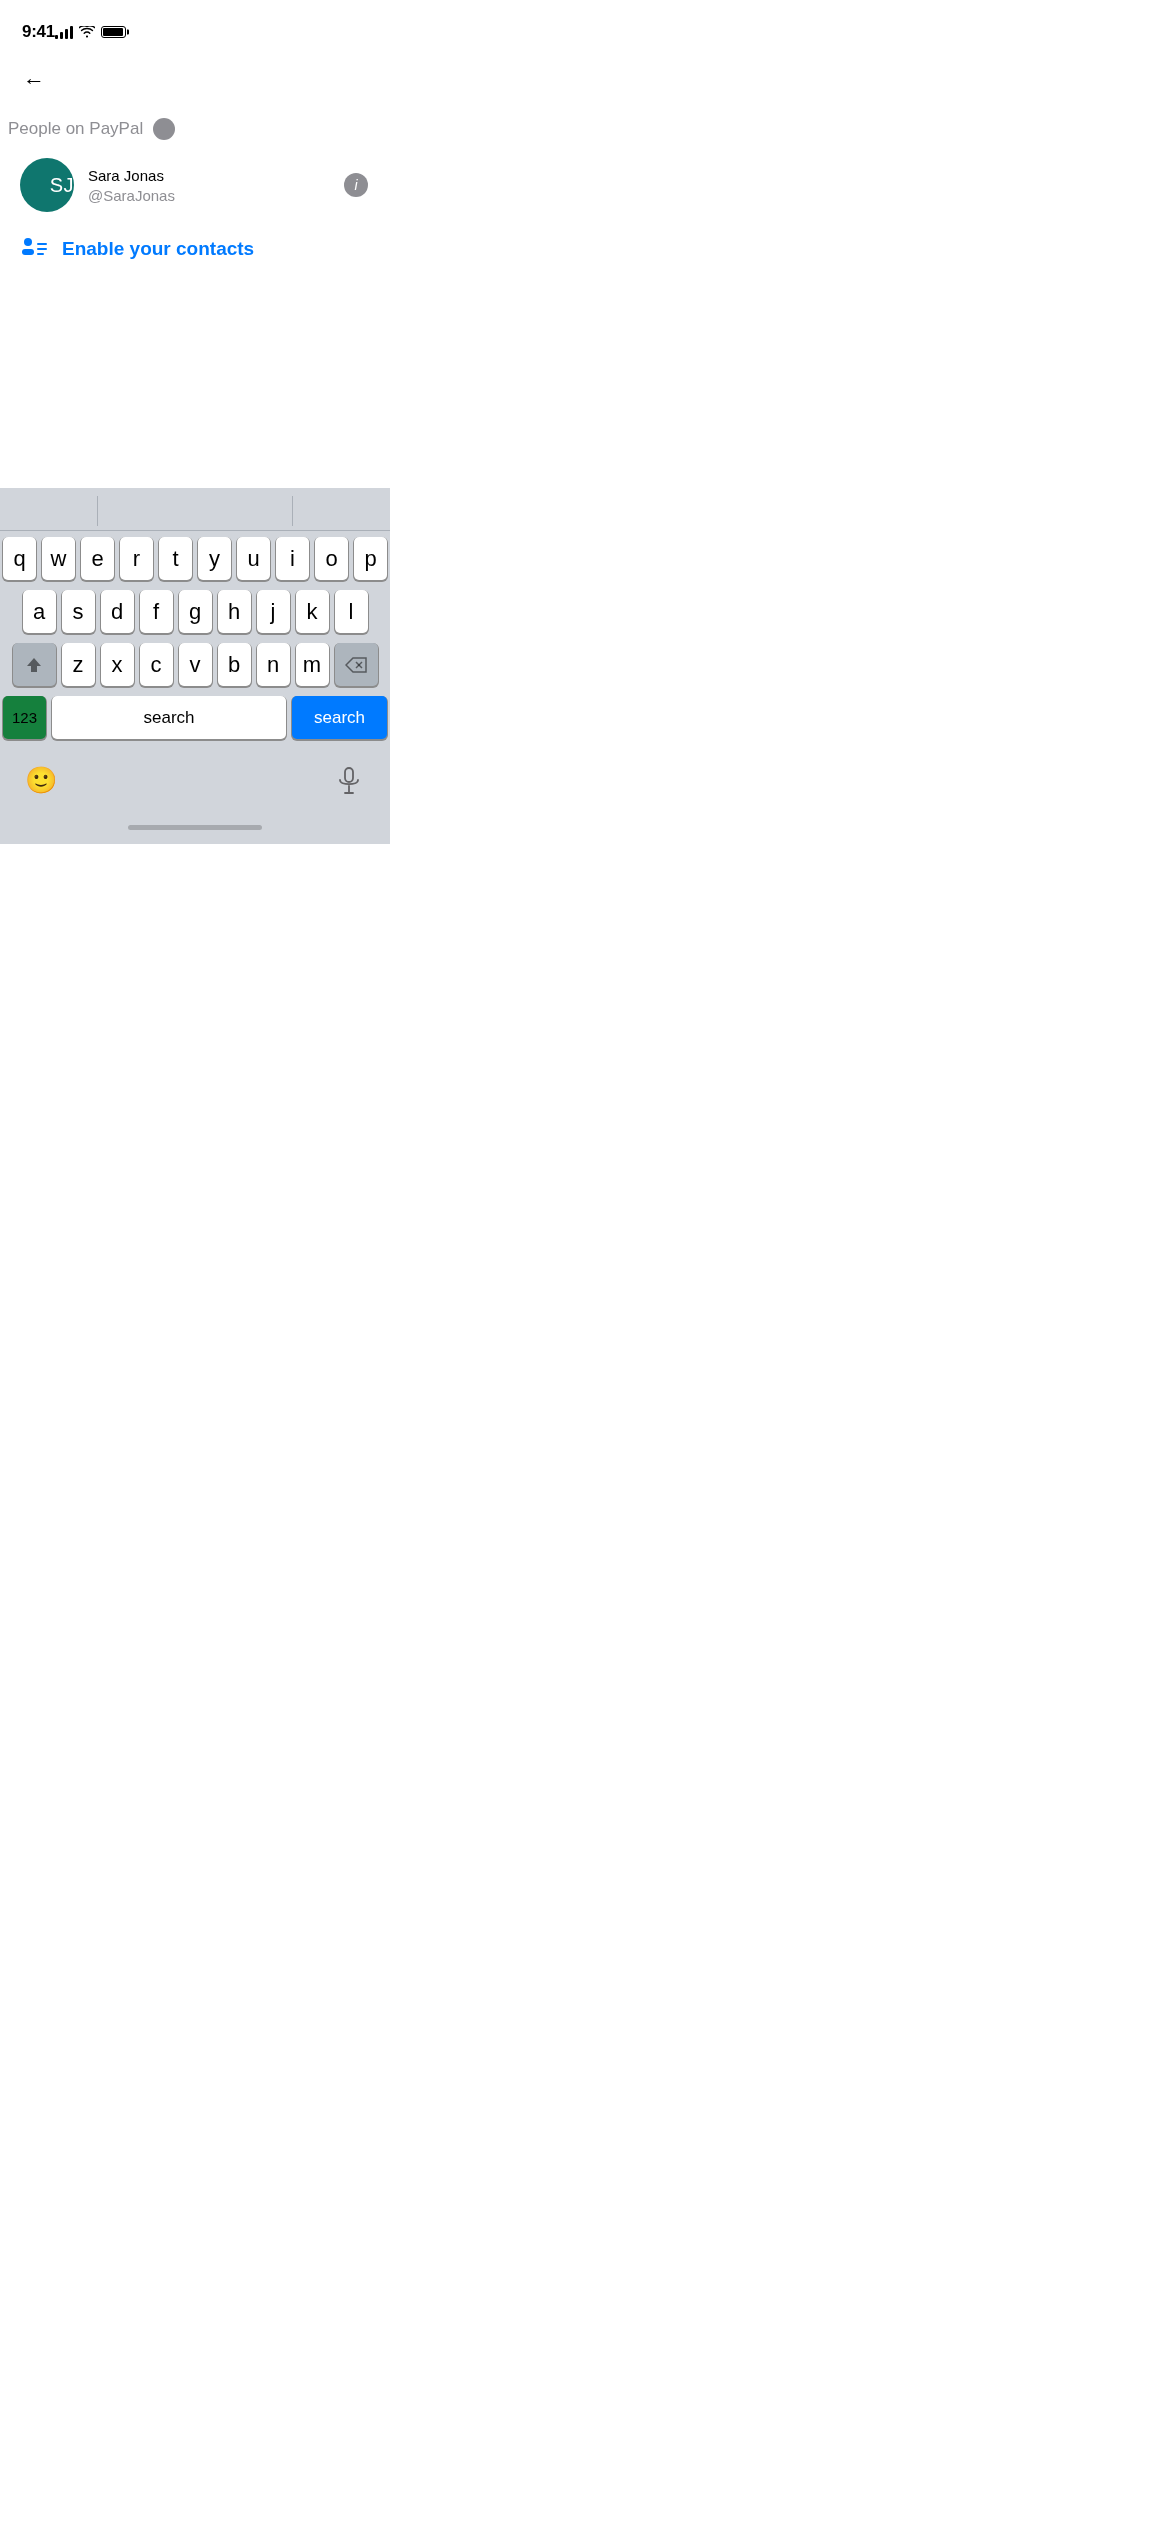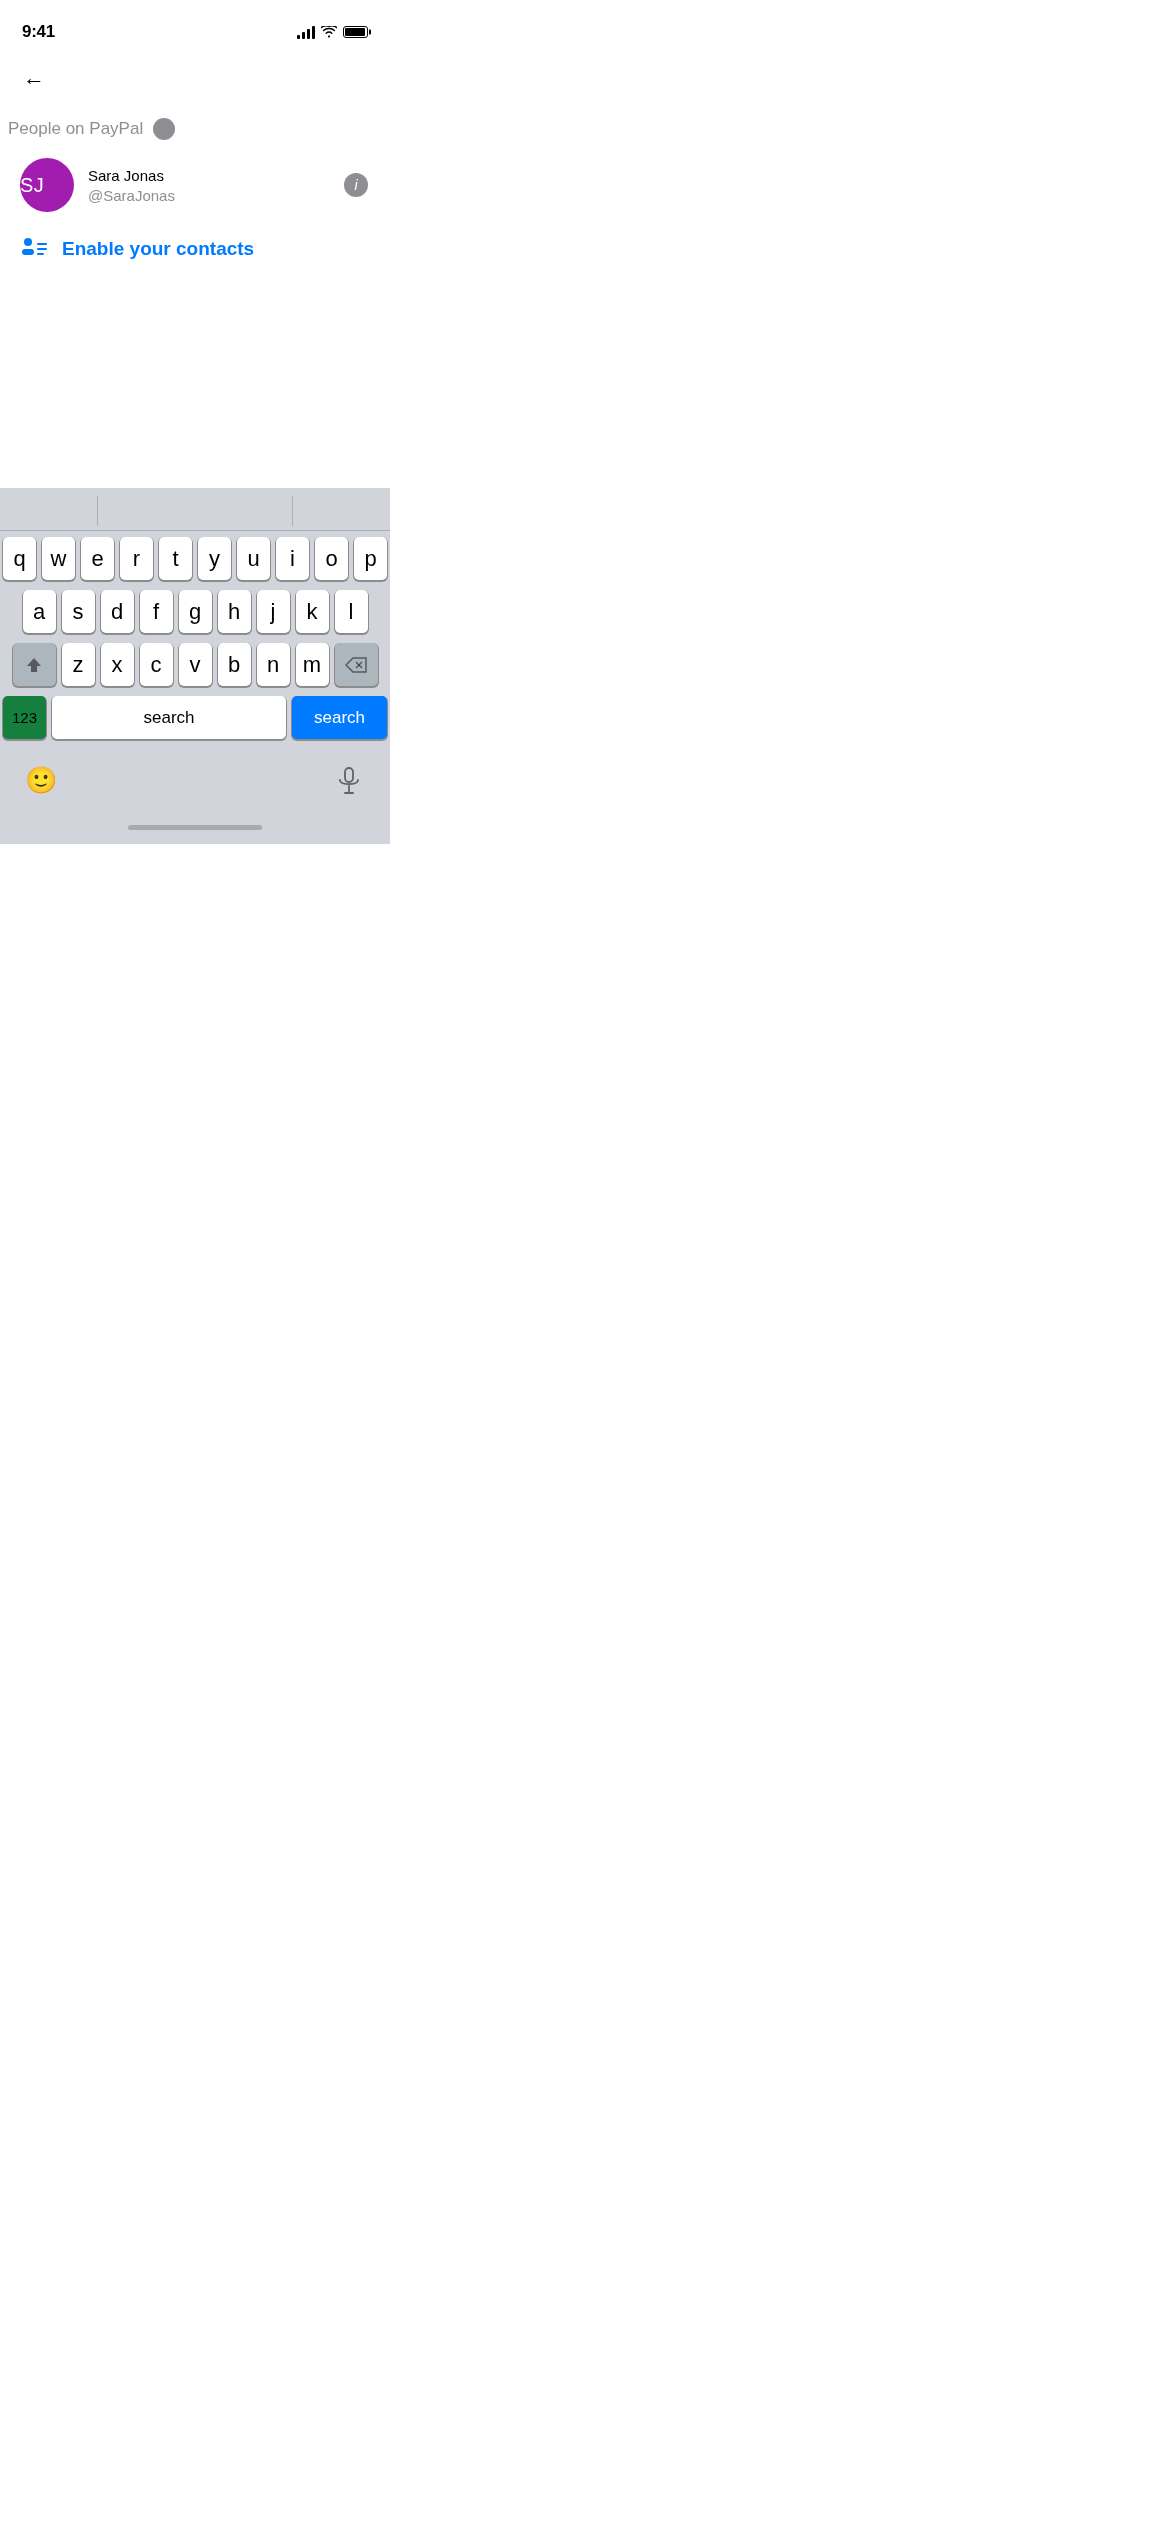--- a/index.html
+++ b/index.html
@@ -10,21 +10,20 @@
       height: 844px;
       background: #fff;
       font-family: -apple-system, BlinkMacSystemFont, 'SF Pro Text', 'Helvetica Neue', sans-serif;
       overflow: hidden;
       position: relative;
     }
 
     
     .status-bar {
       display: flex;
-      justify-content: space-between;
       align-items: center;
       padding: 14px 22px 0 22px;
       height: 50px;
     }
 
     .status-time {
       font-size: 17px;
       font-weight: 600;
       color: #000;
       letter-spacing: -0.3px;
@@ -167,24 +166,24 @@
       align-items: center;
       padding: 10px 20px;
       gap: 14px;
       cursor: pointer;
     }
 
     .avatar {
       width: 54px;
       height: 54px;
       border-radius: 50%;
-      background: #a21caf;
-      display: flex;
-      align-items: center;
-      justify-content: flex-start;
+      background: #0f766e;
+      display: flex;
+      align-items: center;
+      justify-content: flex-end;
       flex-shrink: 0;
     }
 
     .avatar-initials {
       color: #fff;
       font-size: 20px;
       font-weight: 500;
       letter-spacing: 0.5px;
     }
 

